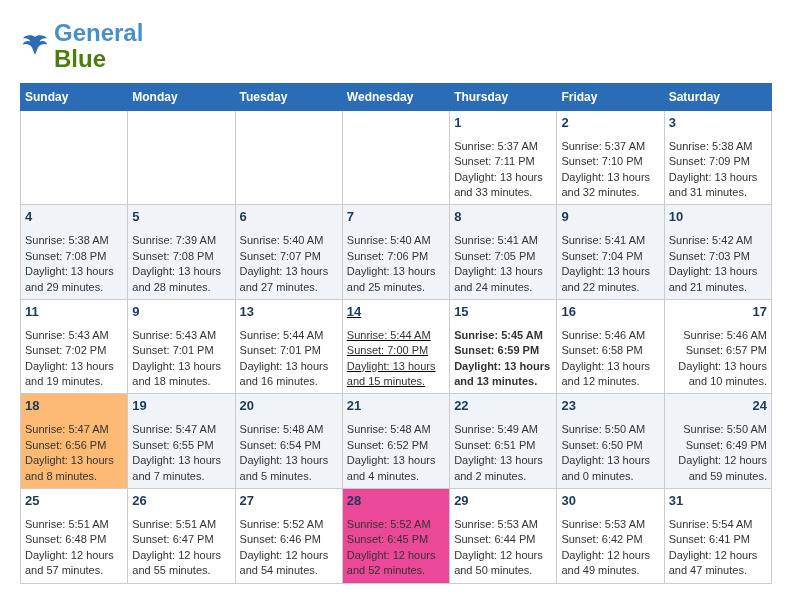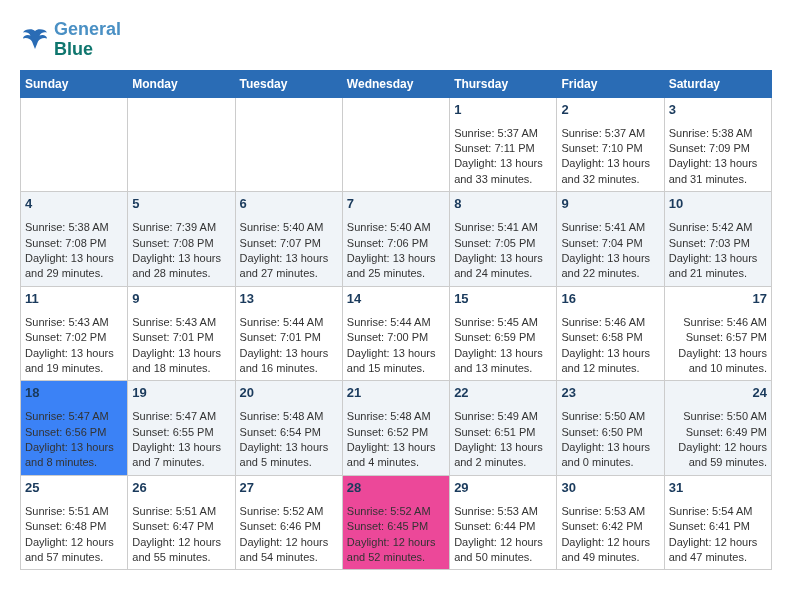--- a/index.html
+++ b/index.html
@@ -15,21 +15,21 @@
       justify-content: space-between;
       align-items: flex-start;
       margin-bottom: 10px;
     }
     .logo {
       display: flex;
       align-items: center;
       gap: 4px;
     }
     .logo-text {
-      font-size: 18px;
+      font-size: 24px;
       font-weight: bold;
       color: #1a3a5c;
       line-height: 1.1;
     }
     .logo-text span {
       color: #4a90c4;
     }
     .logo-bird {
       width: 30px;
       height: 30px;
@@ -96,21 +96,21 @@
 </head>
 <body>
 
 <div class="header">
   <div class="logo">
     <svg class="logo-bird" viewBox="0 0 40 40">
       <path d="M20 8 C24 4, 34 6, 36 10 C32 9, 28 10, 26 14 C30 12, 36 14, 36 18 C32 16, 26 18, 24 22 L20 32 L16 22 C14 18, 8 16, 4 18 C4 14, 10 12, 14 14 C12 10, 8 9, 4 10 C6 6, 16 4, 20 8Z" fill="#2a6cb5"></path>
     </svg>
     <div class="logo-text">
       <div><span>General</span></div>
-      <div style="color:#0f766e">Blue</div>
+      <div style="color:#4d7c0f">Blue</div>
     </div>
   </div>
   <div class="title-block">
     <div class="month-title"></div>
     <div class="location"></div>
   </div>
 </div>
 
 <table class="calendar">
   <thead>
@@ -218,51 +218,51 @@
 Daylight: 13 hours
 and 18 minutes.</div>
         </td>
         <td style="background-color: rgb(255, 255, 255);">
           <div class="cell-number">13</div>
           <div class="cell-info" style="white-space: pre-line;">Sunrise: 5:44 AM
 Sunset: 7:01 PM
 Daylight: 13 hours
 and 16 minutes.</div>
         </td>
-        <td style="background-color: rgb(255, 255, 255);">
+        <td style="background-color: rgb(255, 255, 255); text-decoration: underline;">
           <div class="cell-number">14</div>
           <div class="cell-info" style="white-space: pre-line;">Sunrise: 5:44 AM
 Sunset: 7:00 PM
 Daylight: 13 hours
 and 15 minutes.</div>
         </td>
         <td style="background-color: rgb(255, 255, 255);">
           <div class="cell-number">15</div>
-          <div class="cell-info" style="white-space: pre-line;">Sunrise: 5:45 AM
+          <div class="cell-info" style="white-space: pre-line; font-weight: bold;">Sunrise: 5:45 AM
 Sunset: 6:59 PM
 Daylight: 13 hours
 and 13 minutes.</div>
         </td>
         <td style="background-color: rgb(255, 255, 255);">
           <div class="cell-number">16</div>
           <div class="cell-info" style="white-space: pre-line;">Sunrise: 5:46 AM
 Sunset: 6:58 PM
 Daylight: 13 hours
 and 12 minutes.</div>
         </td>
         <td style="background-color: rgb(255, 255, 255); text-align: right;">
           <div class="cell-number">17</div>
           <div class="cell-info" style="white-space: pre-line;">Sunrise: 5:46 AM
 Sunset: 6:57 PM
 Daylight: 13 hours
 and 10 minutes.</div>
         </td>
       </tr>
       <tr>
-        <td style="background-color: #3b82f6;">
+        <td style="background-color: #fdba74;">
           <div class="cell-number">18</div>
           <div class="cell-info" style="white-space: pre-line;">Sunrise: 5:47 AM
 Sunset: 6:56 PM
 Daylight: 13 hours
 and 8 minutes.</div>
         </td>
         <td style="background-color: rgb(240, 244, 248);">
           <div class="cell-number">19</div>
           <div class="cell-info" style="white-space: pre-line;">Sunrise: 5:47 AM
 Sunset: 6:55 PM

